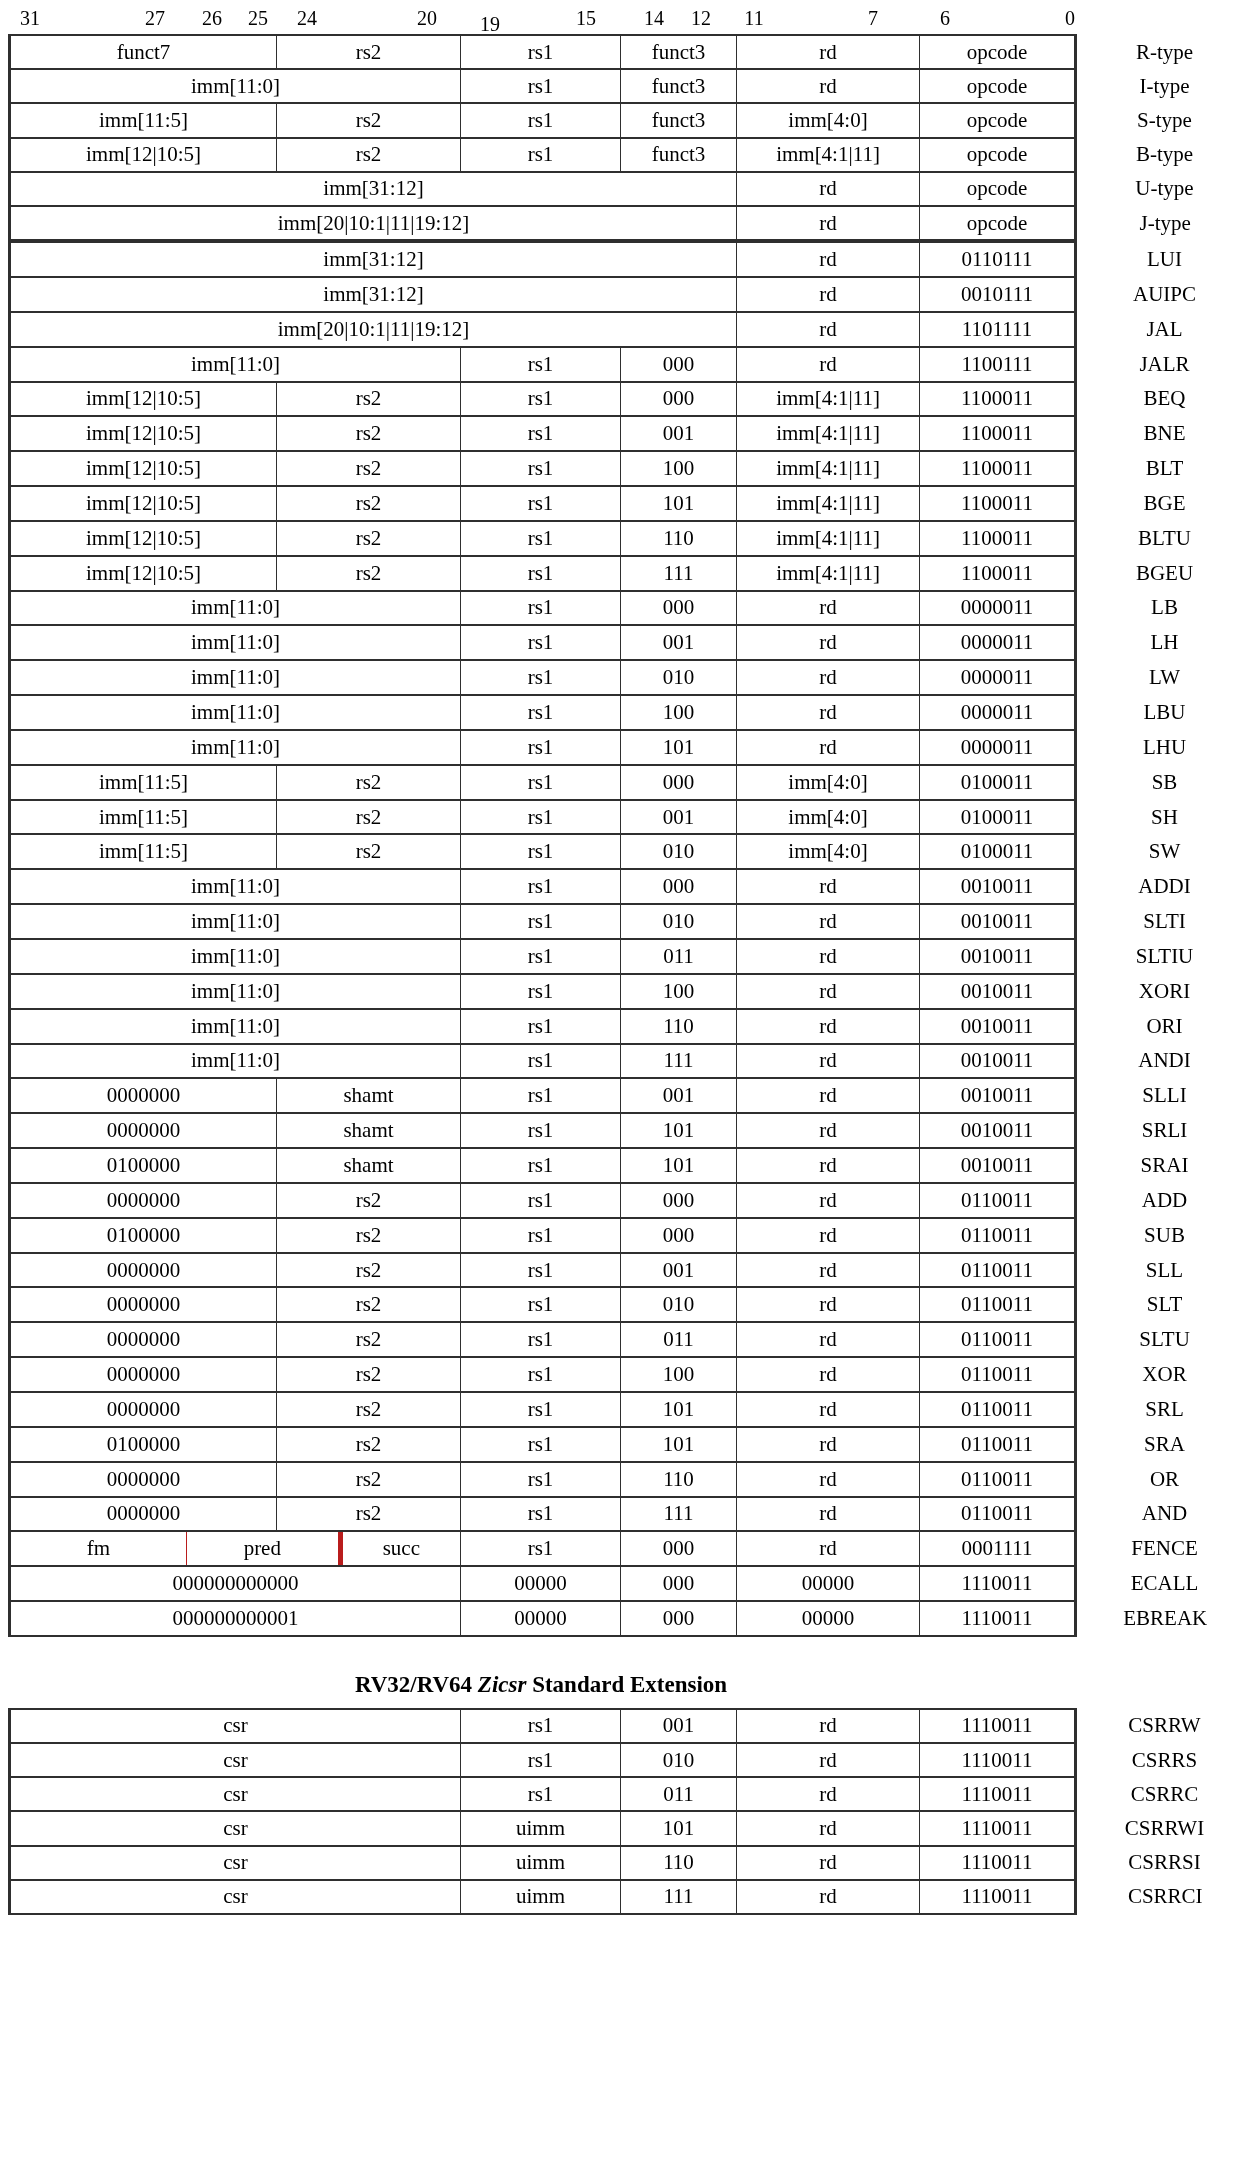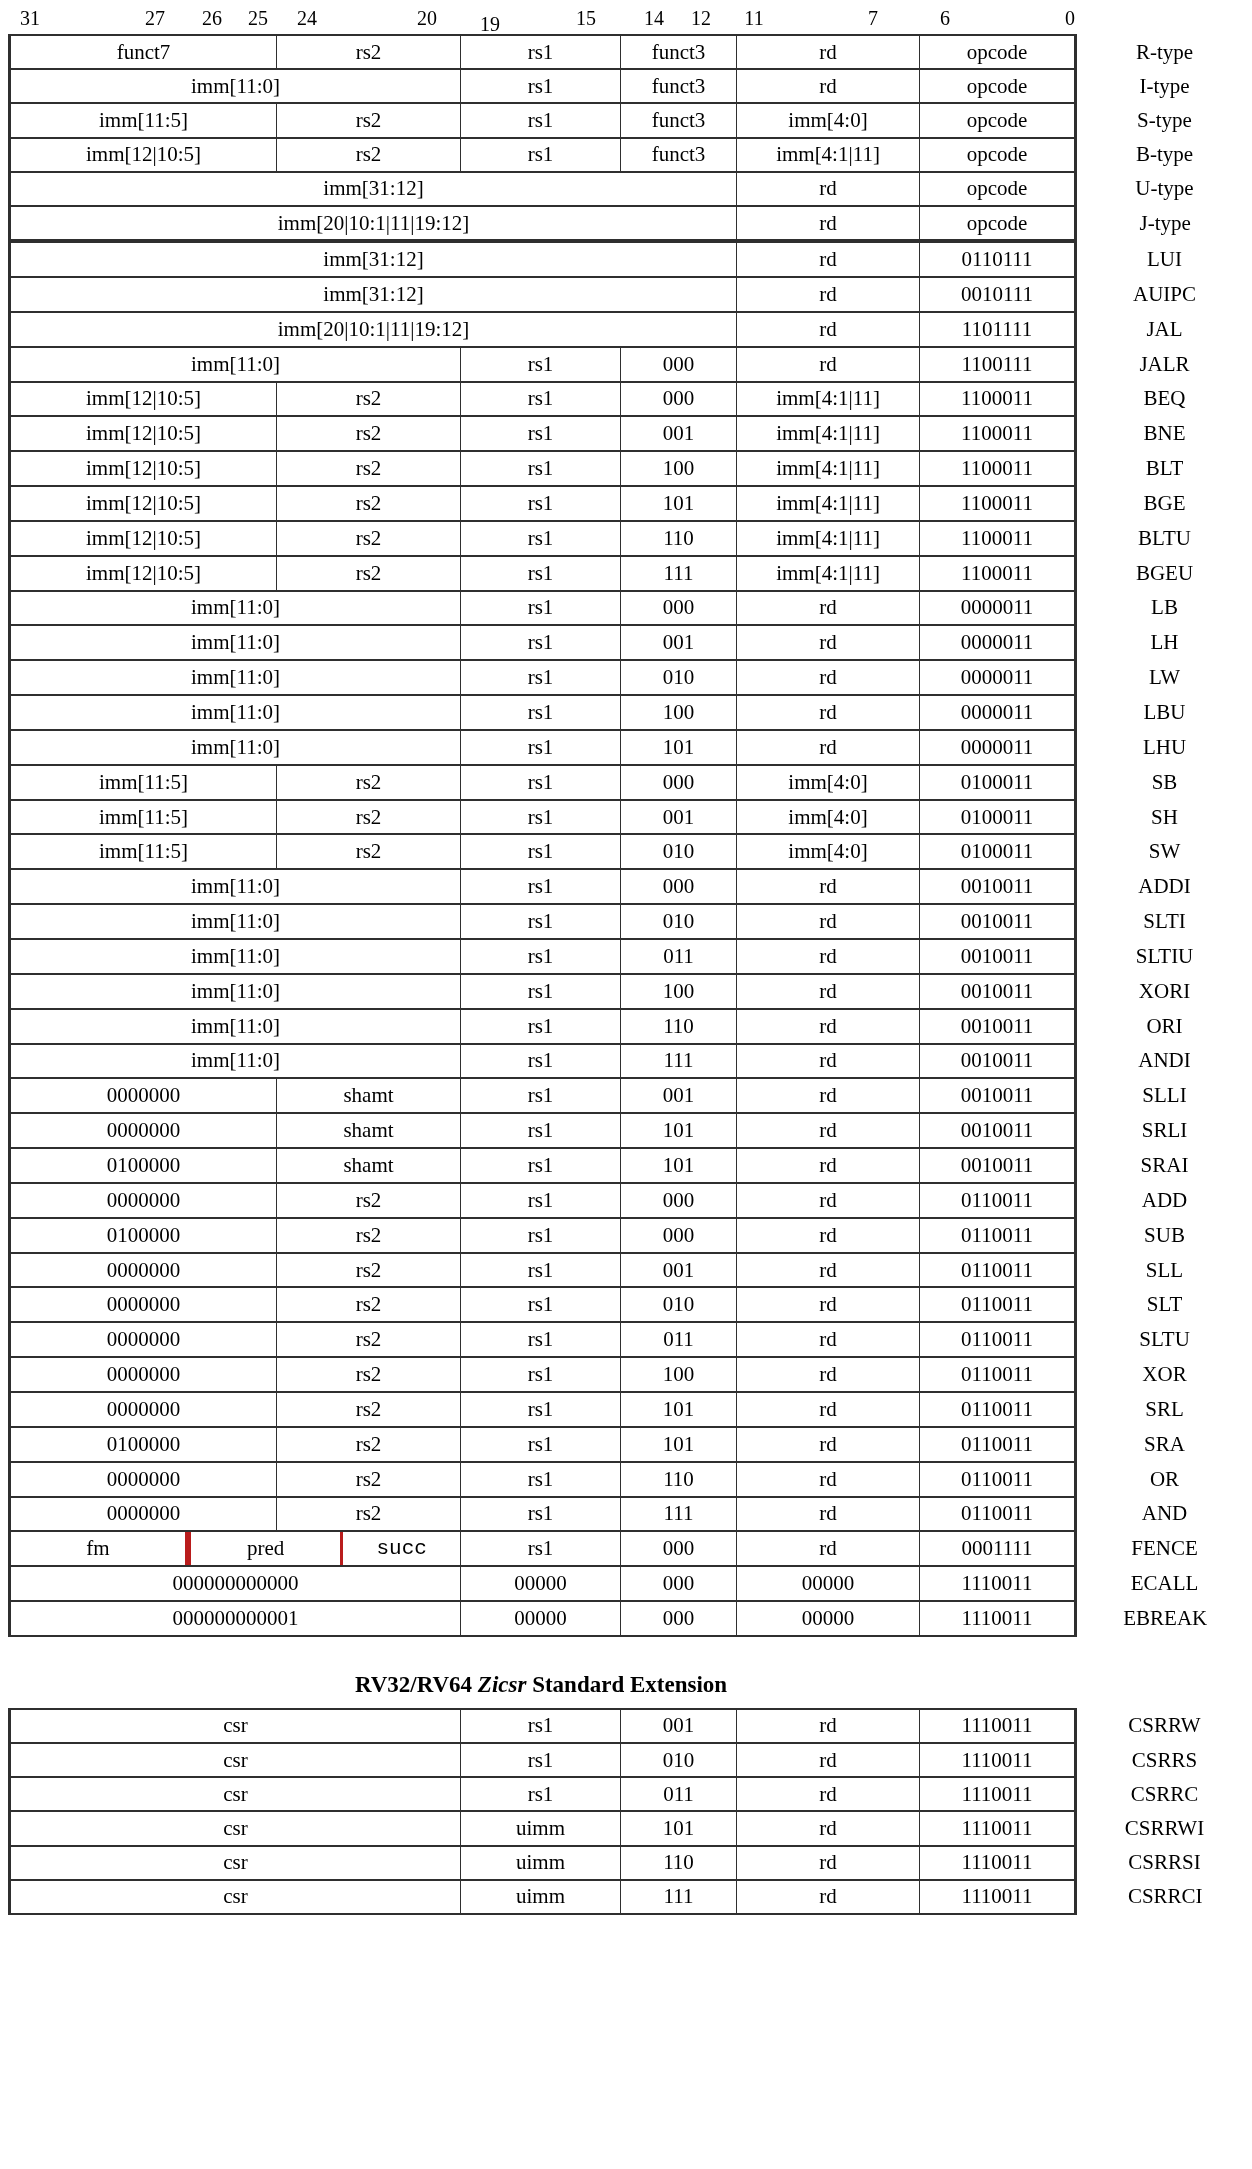--- a/index.html
+++ b/index.html
@@ -27,22 +27,22 @@
   tr td.f:first-child{border-left-width:3px;}
   td.fend{border-right-width:3px;}
   td.lab{
     border:none;text-align:left;padding-left:15px;font-size:22px;
   }
   .splitwrap{display:flex;width:100%;height:32.85px;align-items:stretch;}
   .splitwrap span{
     display:flex;align-items:center;justify-content:center;height:100%;
   }
   .splitwrap span:nth-child(1){width:39.5%;text-align:right;}
-  .splitwrap span:nth-child(2){width:34.0%;border-left:6px solid #b91c1c;}
-  .splitwrap span:nth-child(3){width:26.5%;border-left:3px solid #b91c1c;font-family:Liberation Mono, monospace;}
+  .splitwrap span:nth-child(2){width:34.0%;border-left:1px solid #b91c1c;}
+  .splitwrap span:nth-child(3){width:26.5%;border-left:5px solid #b91c1c;}
   .title{
     width:1066px;margin-left:8px;text-align:center;
     font-size:23px;font-weight:bold;line-height:28px;
   }
   #rv32i-title{margin-top:31px;margin-bottom:8px;}
   #zicsr-title{margin-top:34px;margin-bottom:9px;}
   #trap-title{margin-top:41px;margin-bottom:9px;}
   #zicsr-title i{font-style:italic;}
 </style>
 </head>

